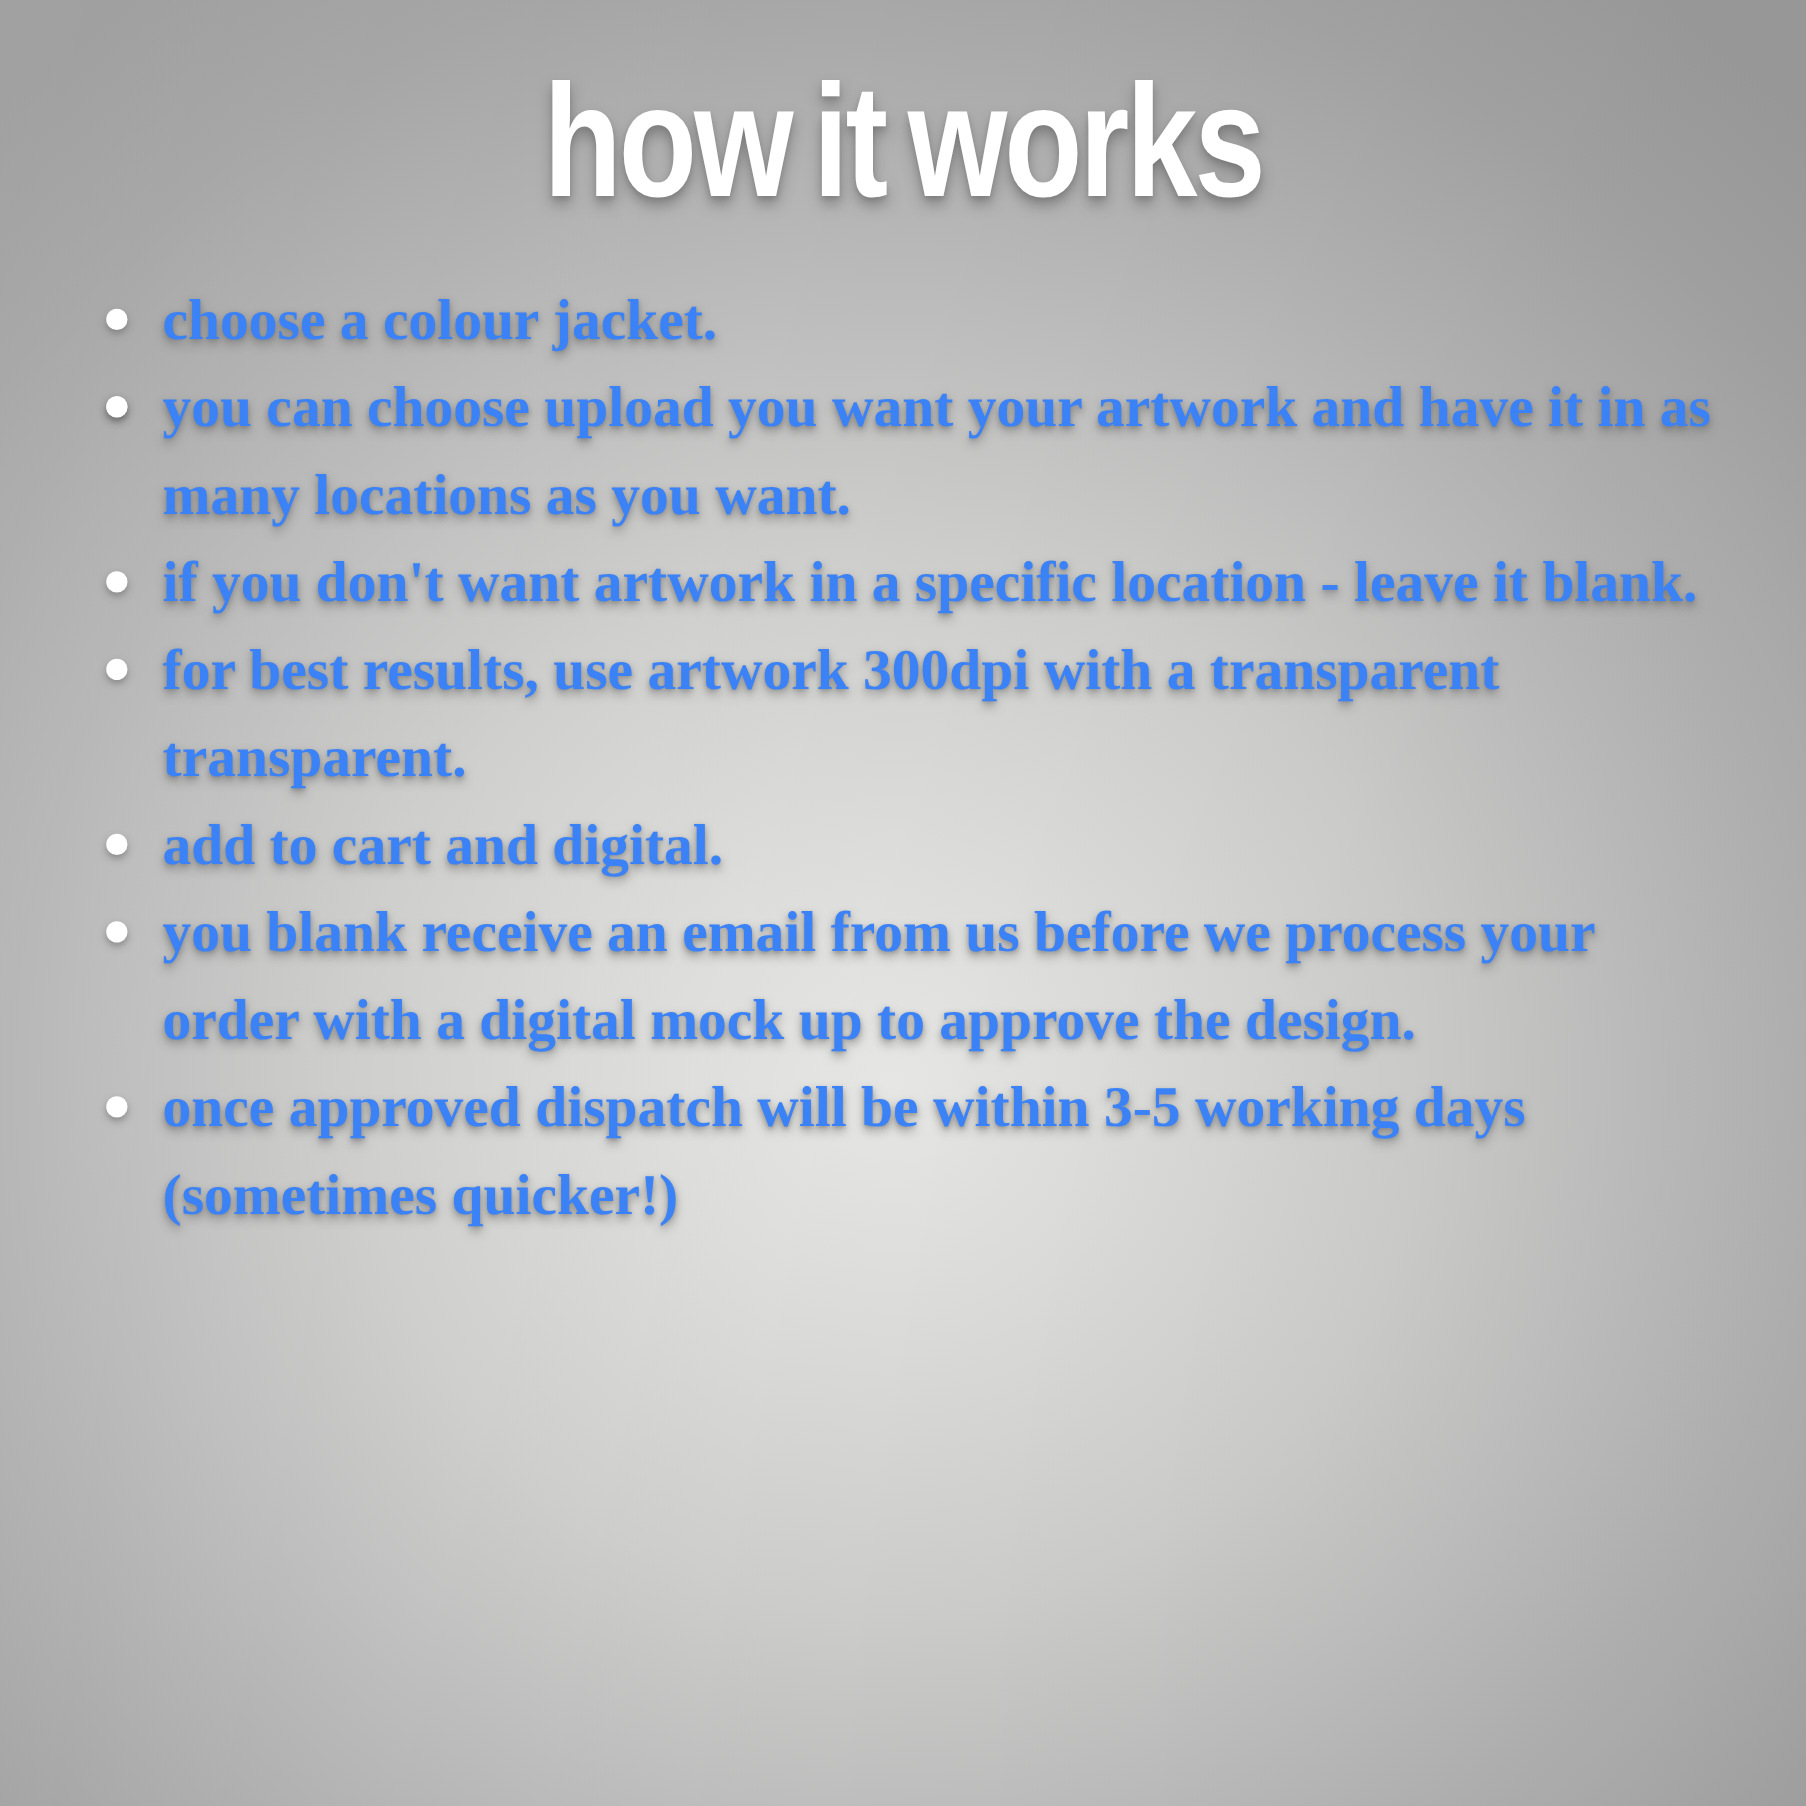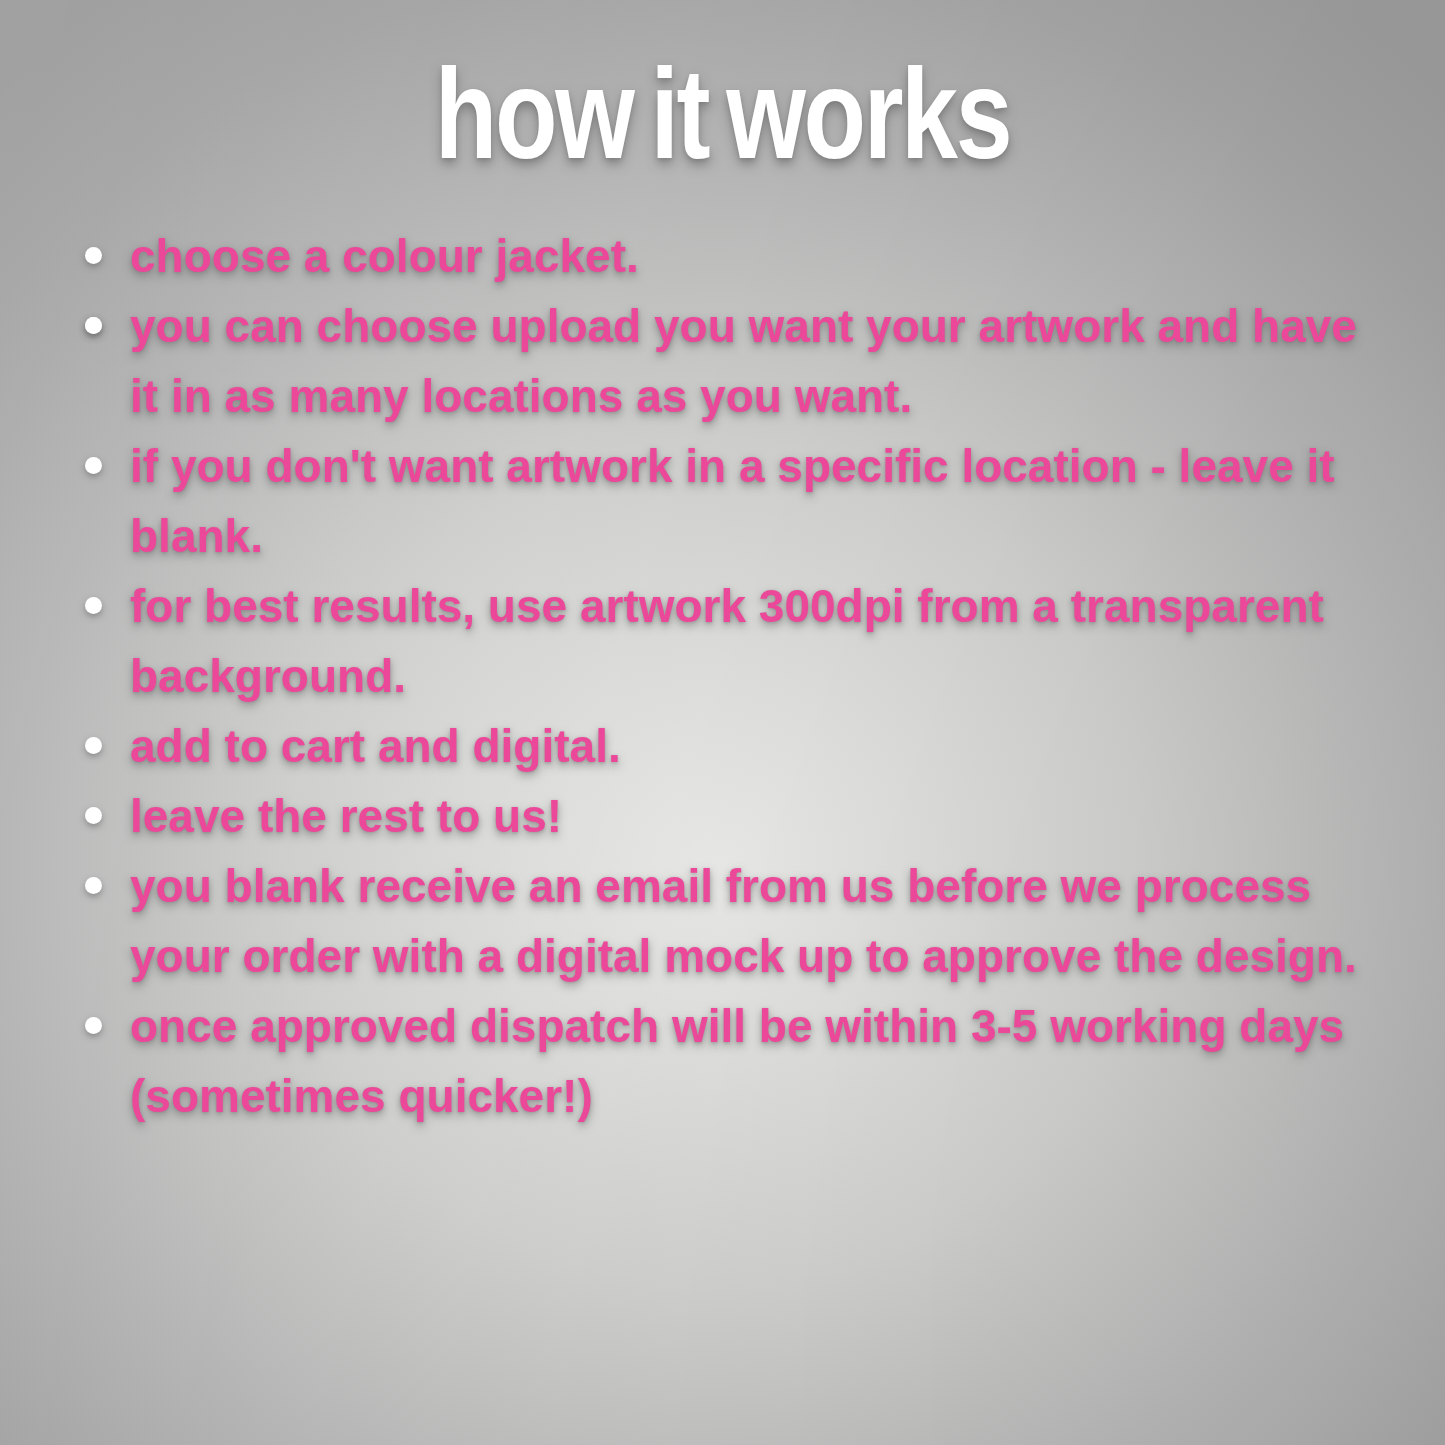--- a/index.html
+++ b/index.html
@@ -41,26 +41,27 @@
   ul.steps {
     list-style: none;
     margin: 34px 0 0 82px;
     padding: 0;
     width: 1293px; 
   }
 
   li.step {
     position: relative;
     padding-left: 48px;
-    color: #ec4899;
+    color: #3b82f6;
     font-size: 46px;
     font-weight: 700;
     line-height: 70px;
     letter-spacing: 0;
     text-shadow: 0 4px 8px rgba(90,90,90,0.55), 0 1px 3px rgba(120,120,120,0.4);
+    font-family: Liberation Serif, serif;
   }
 
   .bullet {
     position: absolute;
     left: 3px;
     top: 26px;
     width: 17px;
     height: 17px;
     border-radius: 50%;
     background: #ffffff;
@@ -89,32 +90,28 @@
       <span class="step-text">you can choose upload you want your artwork and have it in as many locations as you want.</span>
     </li>
 
     <li class="step">
       <span class="bullet"></span>
       <span class="step-text">if you don't want artwork in a specific location - leave it blank.</span>
     </li>
 
     <li class="step">
       <span class="bullet"></span>
-      <span class="step-text">for best results, use artwork 300dpi from a transparent background.</span>
+      <span class="step-text">for best results, use artwork 300dpi with a transparent transparent.</span>
     </li>
 
     <li class="step">
       <span class="bullet"></span>
       <span class="step-text">add to cart and digital.</span>
     </li>
 
-    <li class="step">
-      <span class="bullet"></span>
-      <span class="step-text">leave the rest to us!</span>
-    </li>
 
     <li class="step">
       <span class="bullet"></span>
       <span class="step-text">you blank receive an email from us before we process your order with a digital mock up to approve the design.</span>
     </li>
 
     <li class="step">
       <span class="bullet"></span>
       <span class="step-text">once approved dispatch will be within 3-5 working days (sometimes quicker!)</span>
     </li>

